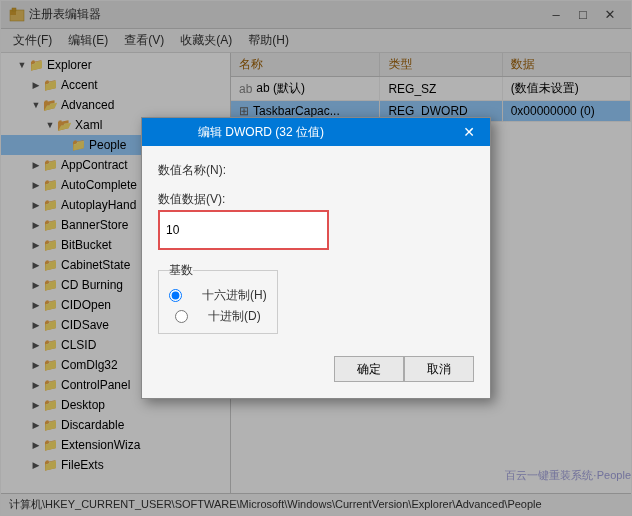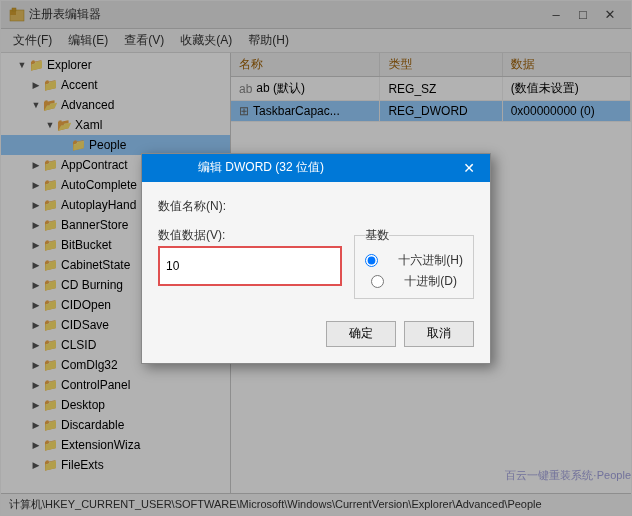--- a/index.html
+++ b/index.html
@@ -244,20 +244,21 @@
       background: #fff;
       padding: 2px 6px;
       font-size: 12px;
       outline: none;
     }
 
     .dialog-row {
       display: flex;
       gap: 12px;
       align-items: flex-start;
+      flex-direction: column;
     }
 
     .dialog-value-col {
       flex: 1;
     }
 
     .dialog-value-input {
       width: 100%;
       height: 40px;
       border: 2px solid #e05050;
@@ -281,21 +282,20 @@
       margin-top: 4px;
       justify-content: center;
     }
     .radio-row input[type="radio"] {
       cursor: pointer;
     }
 
     .dialog-buttons {
       display: flex;
       justify-content: flex-end;
-      gap: 8px;
       padding: 6px 16px 16px 16px;
       margin-left: 26px;
     }
     .dialog-btn {
       width: 70px;
       height: 26px;
       border: 1px solid #aaa;
       background: #e8e8e8;
       font-size: 12px;
       cursor: pointer;

